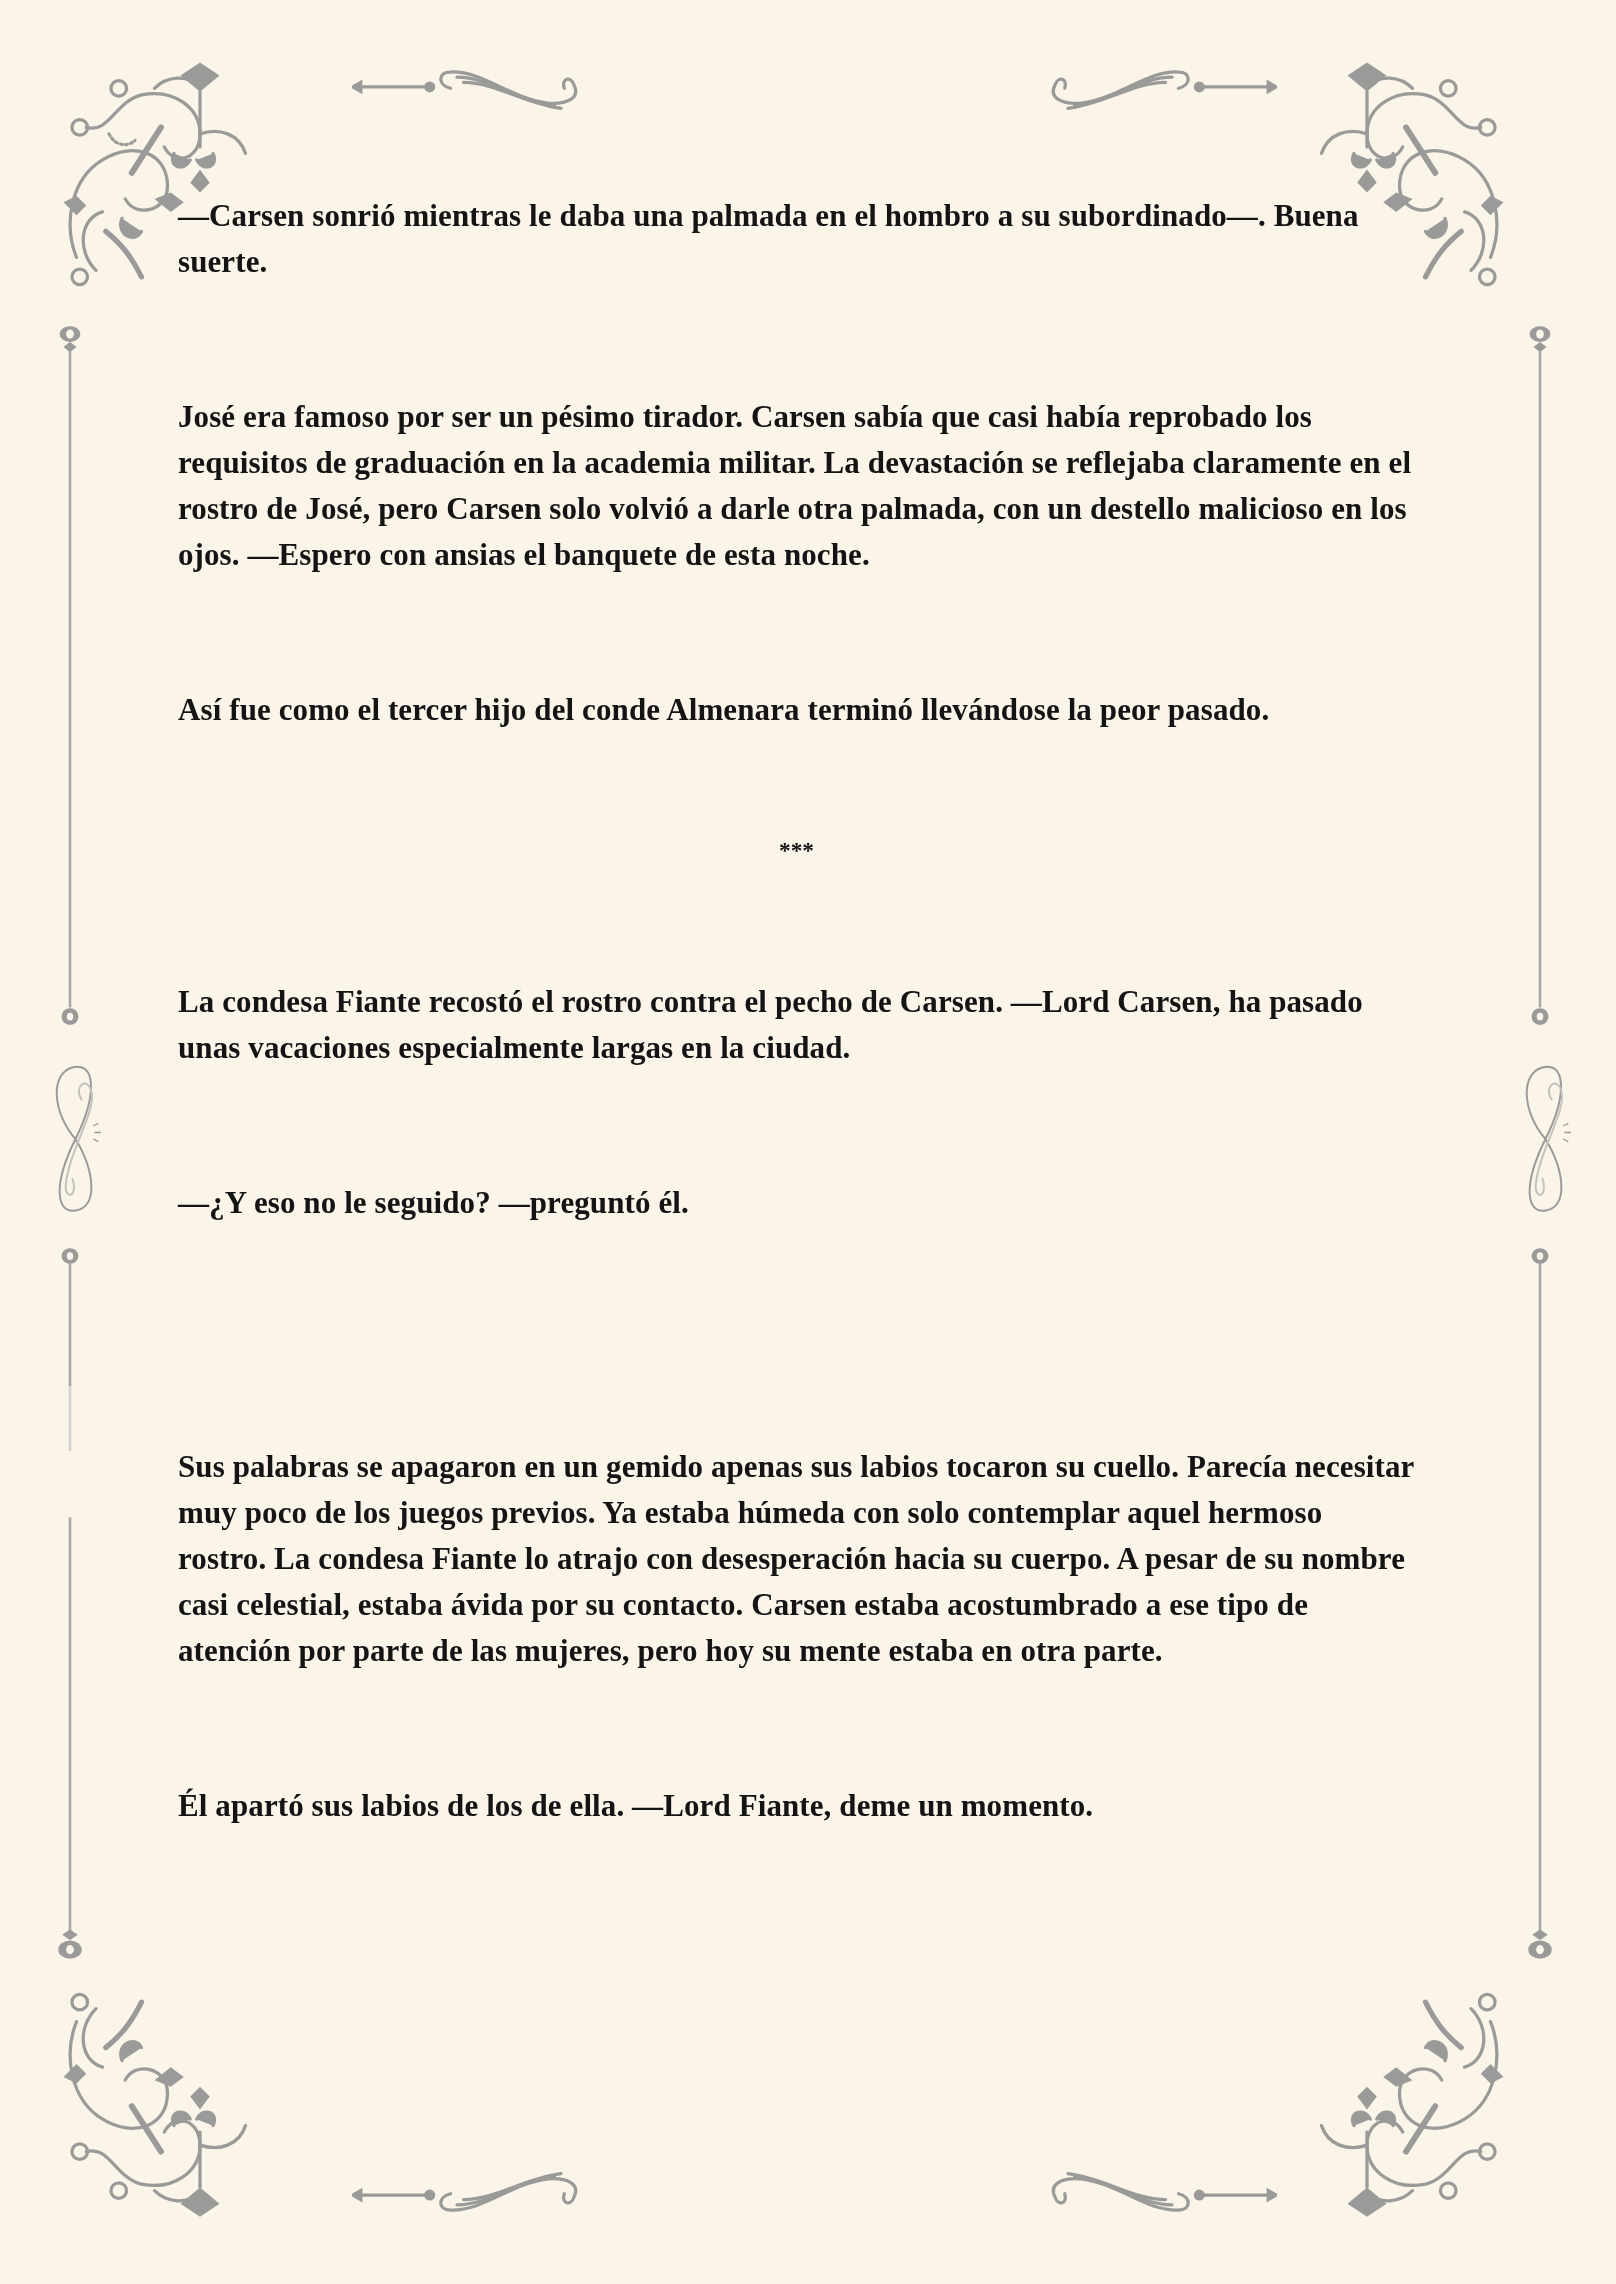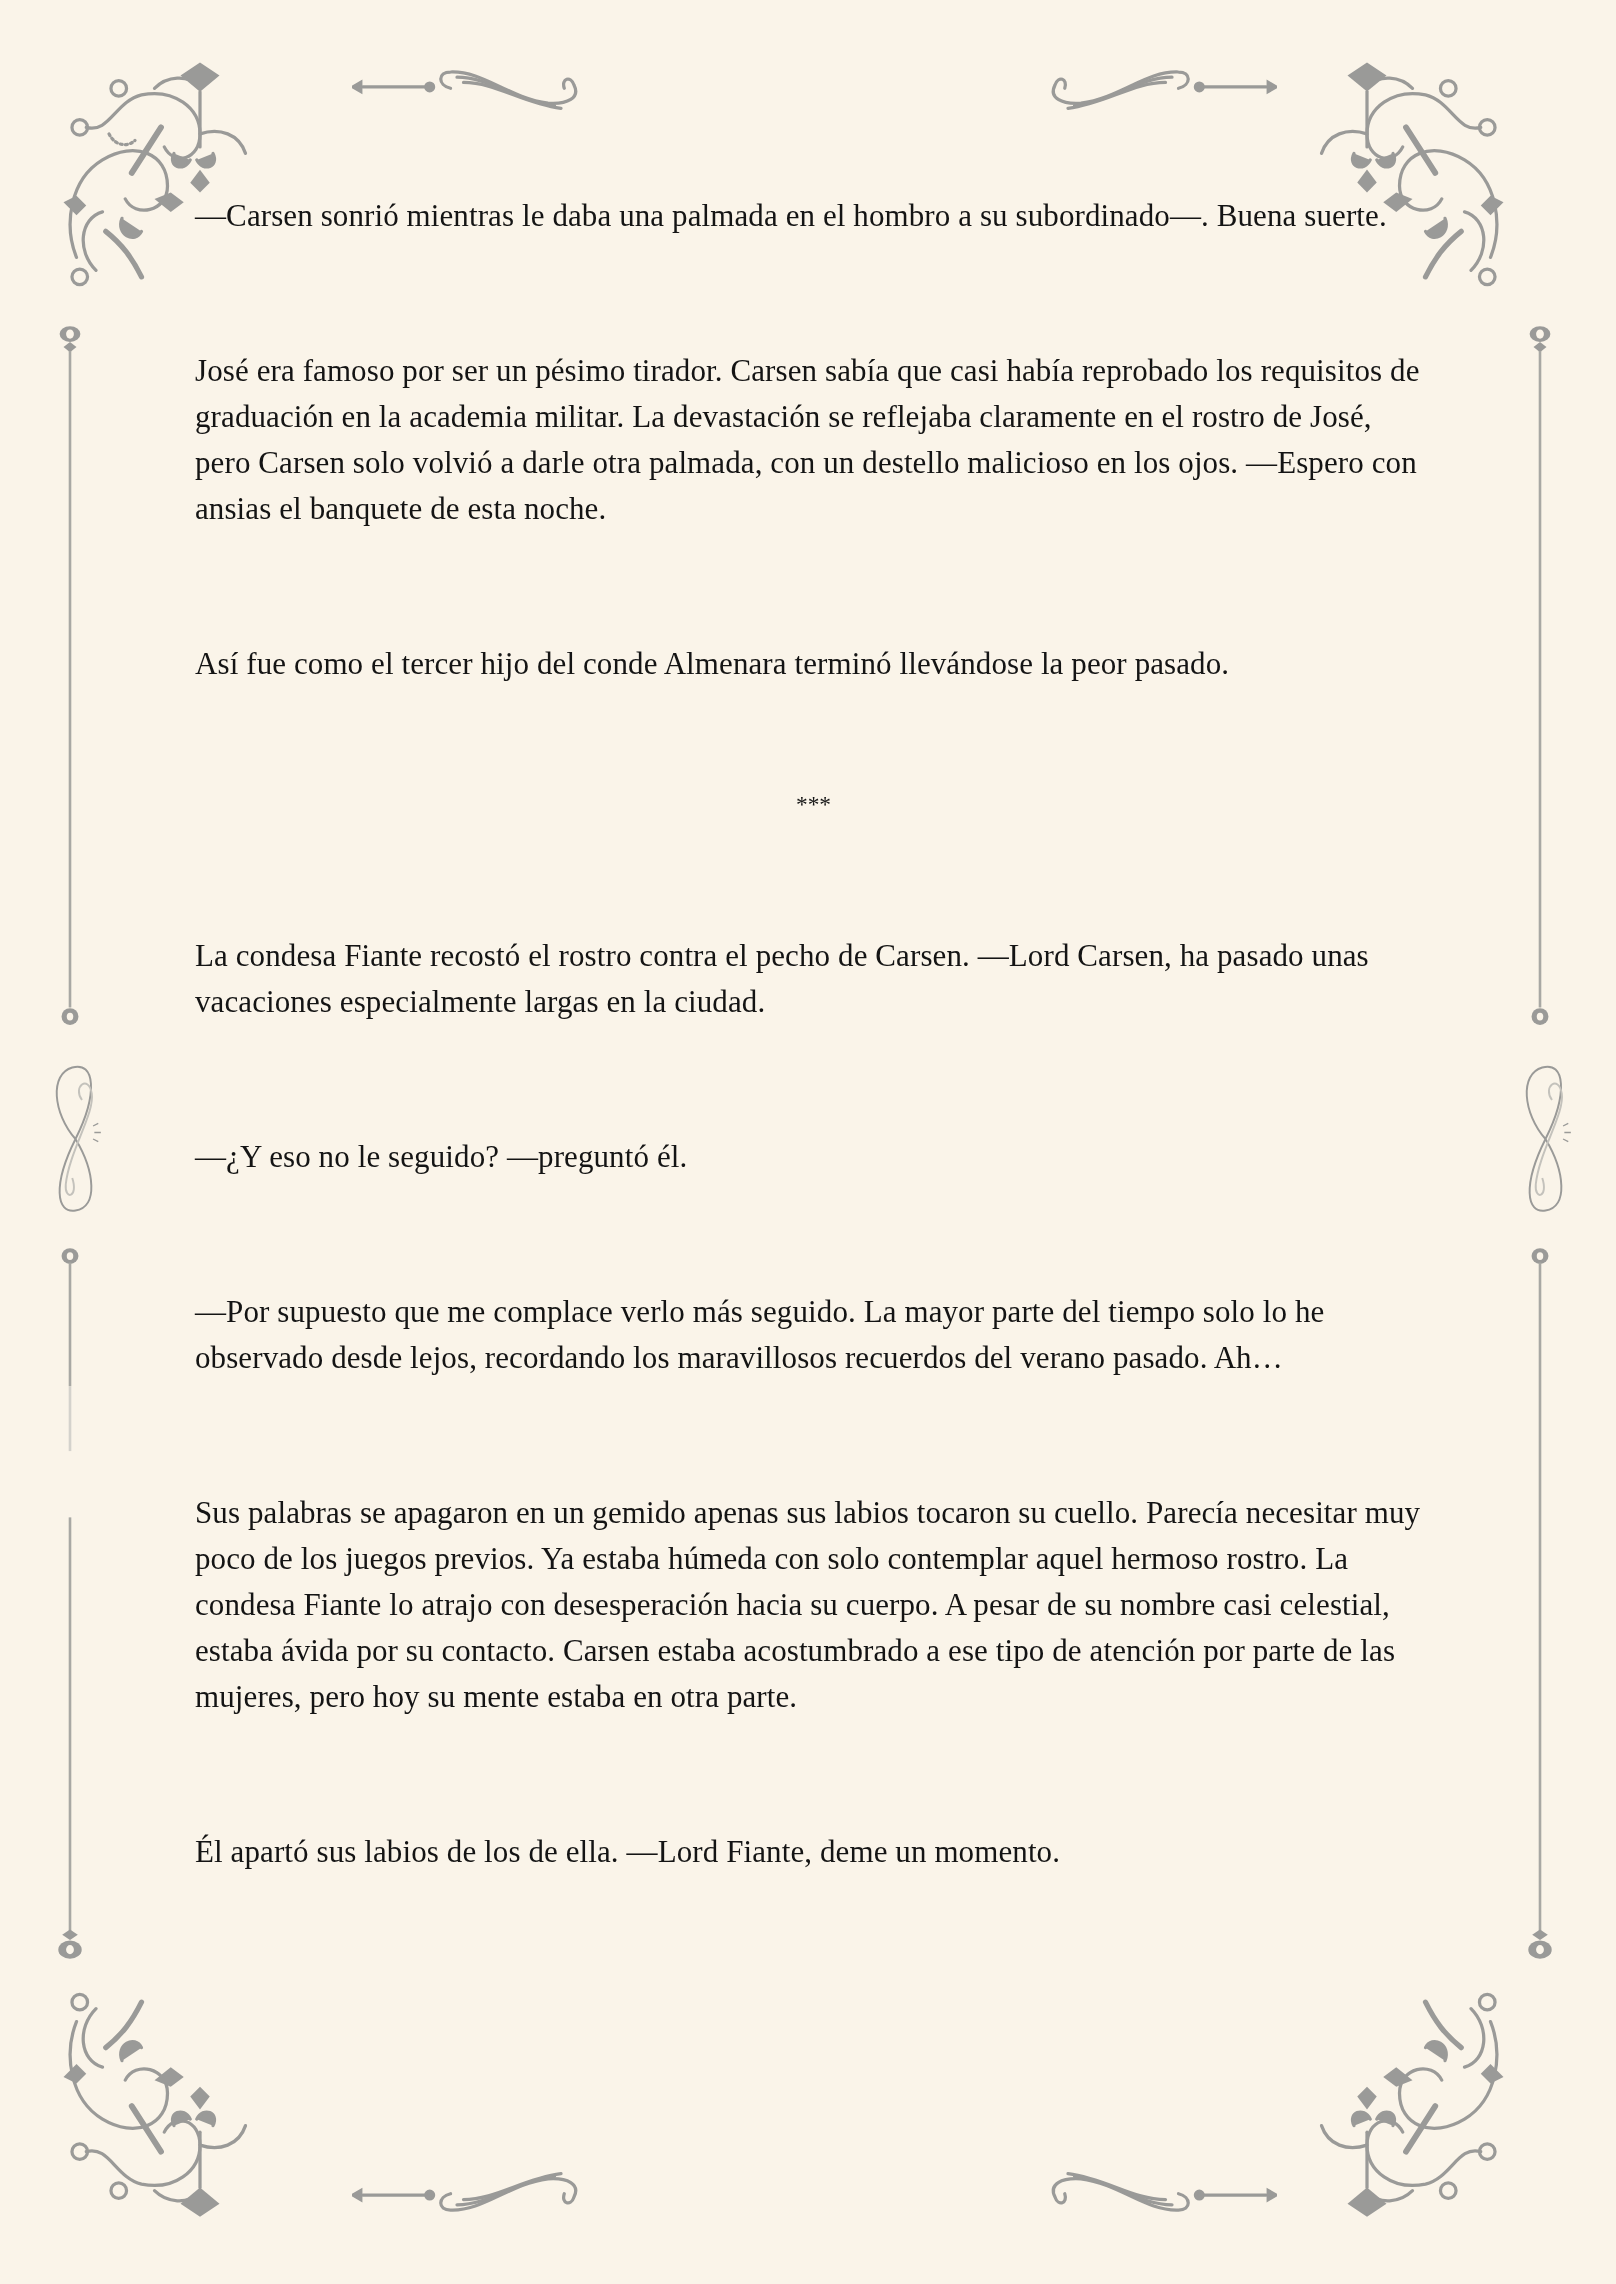--- a/index.html
+++ b/index.html
@@ -9,22 +9,23 @@
     position: relative; overflow: hidden;
     font-family: "Liberation Serif", "DejaVu Serif", serif;
     color: #141414;
   }
   .page { position: absolute; inset: 0; }
   .ornament { position: absolute; }
   .ornament svg { display: block; width: 100%; height: 100%; }
 
   .content {
     position: absolute;
-    left: 195px; top: 193px;
+    left: 178px; top: 193px;
     width: 1237px;
+    font-weight: bold;
   }
   .para {
     font-size: 31px;
     line-height: 46px;
     margin: 0;
     letter-spacing: 0.1px;
   }
   .gap-lg { height: 109px; }
   .separator {
     text-align: center;
@@ -234,21 +235,20 @@
     <p class="para">José era famoso por ser un pésimo tirador. Carsen sabía que casi había reprobado los requisitos de graduación en la academia militar. La devastación se reflejaba claramente en el rostro de José, pero Carsen solo volvió a darle otra palmada, con un destello malicioso en los ojos. —Espero con ansias el banquete de esta noche.</p>
     <div style="height:109px"></div>
     <p class="para">Así fue como el tercer hijo del conde Almenara terminó llevándose la peor pasado.</p>
     <div style="height:98px"></div>
     <p class="separator">***</p>
     <div style="height:109px"></div>
     <p class="para">La condesa Fiante recostó el rostro contra el pecho de Carsen. —Lord Carsen, ha pasado unas vacaciones especialmente largas en la ciudad.</p>
     <div style="height:109px"></div>
     <p class="para">—¿Y eso no le seguido? —preguntó él.</p>
     <div style="height:109px"></div>
-    <p class="para">—Por supuesto que me complace verlo más seguido. La mayor parte del tiempo solo lo he observado desde lejos, recordando los maravillosos recuerdos del verano pasado. Ah…</p>
     <div style="height:109px"></div>
     <p class="para">Sus palabras se apagaron en un gemido apenas sus labios tocaron su cuello. Parecía necesitar muy poco de los juegos previos. Ya estaba húmeda con solo contemplar aquel hermoso rostro. La condesa Fiante lo atrajo con desesperación hacia su cuerpo. A pesar de su nombre casi celestial, estaba ávida por su contacto. Carsen estaba acostumbrado a ese tipo de atención por parte de las mujeres, pero hoy su mente estaba en otra parte.</p>
     <div style="height:109px"></div>
     <p class="para">Él apartó sus labios de los de ella. —Lord Fiante, deme un momento.</p>
   </div>
 
 </div>
 
 
 </body></html>

